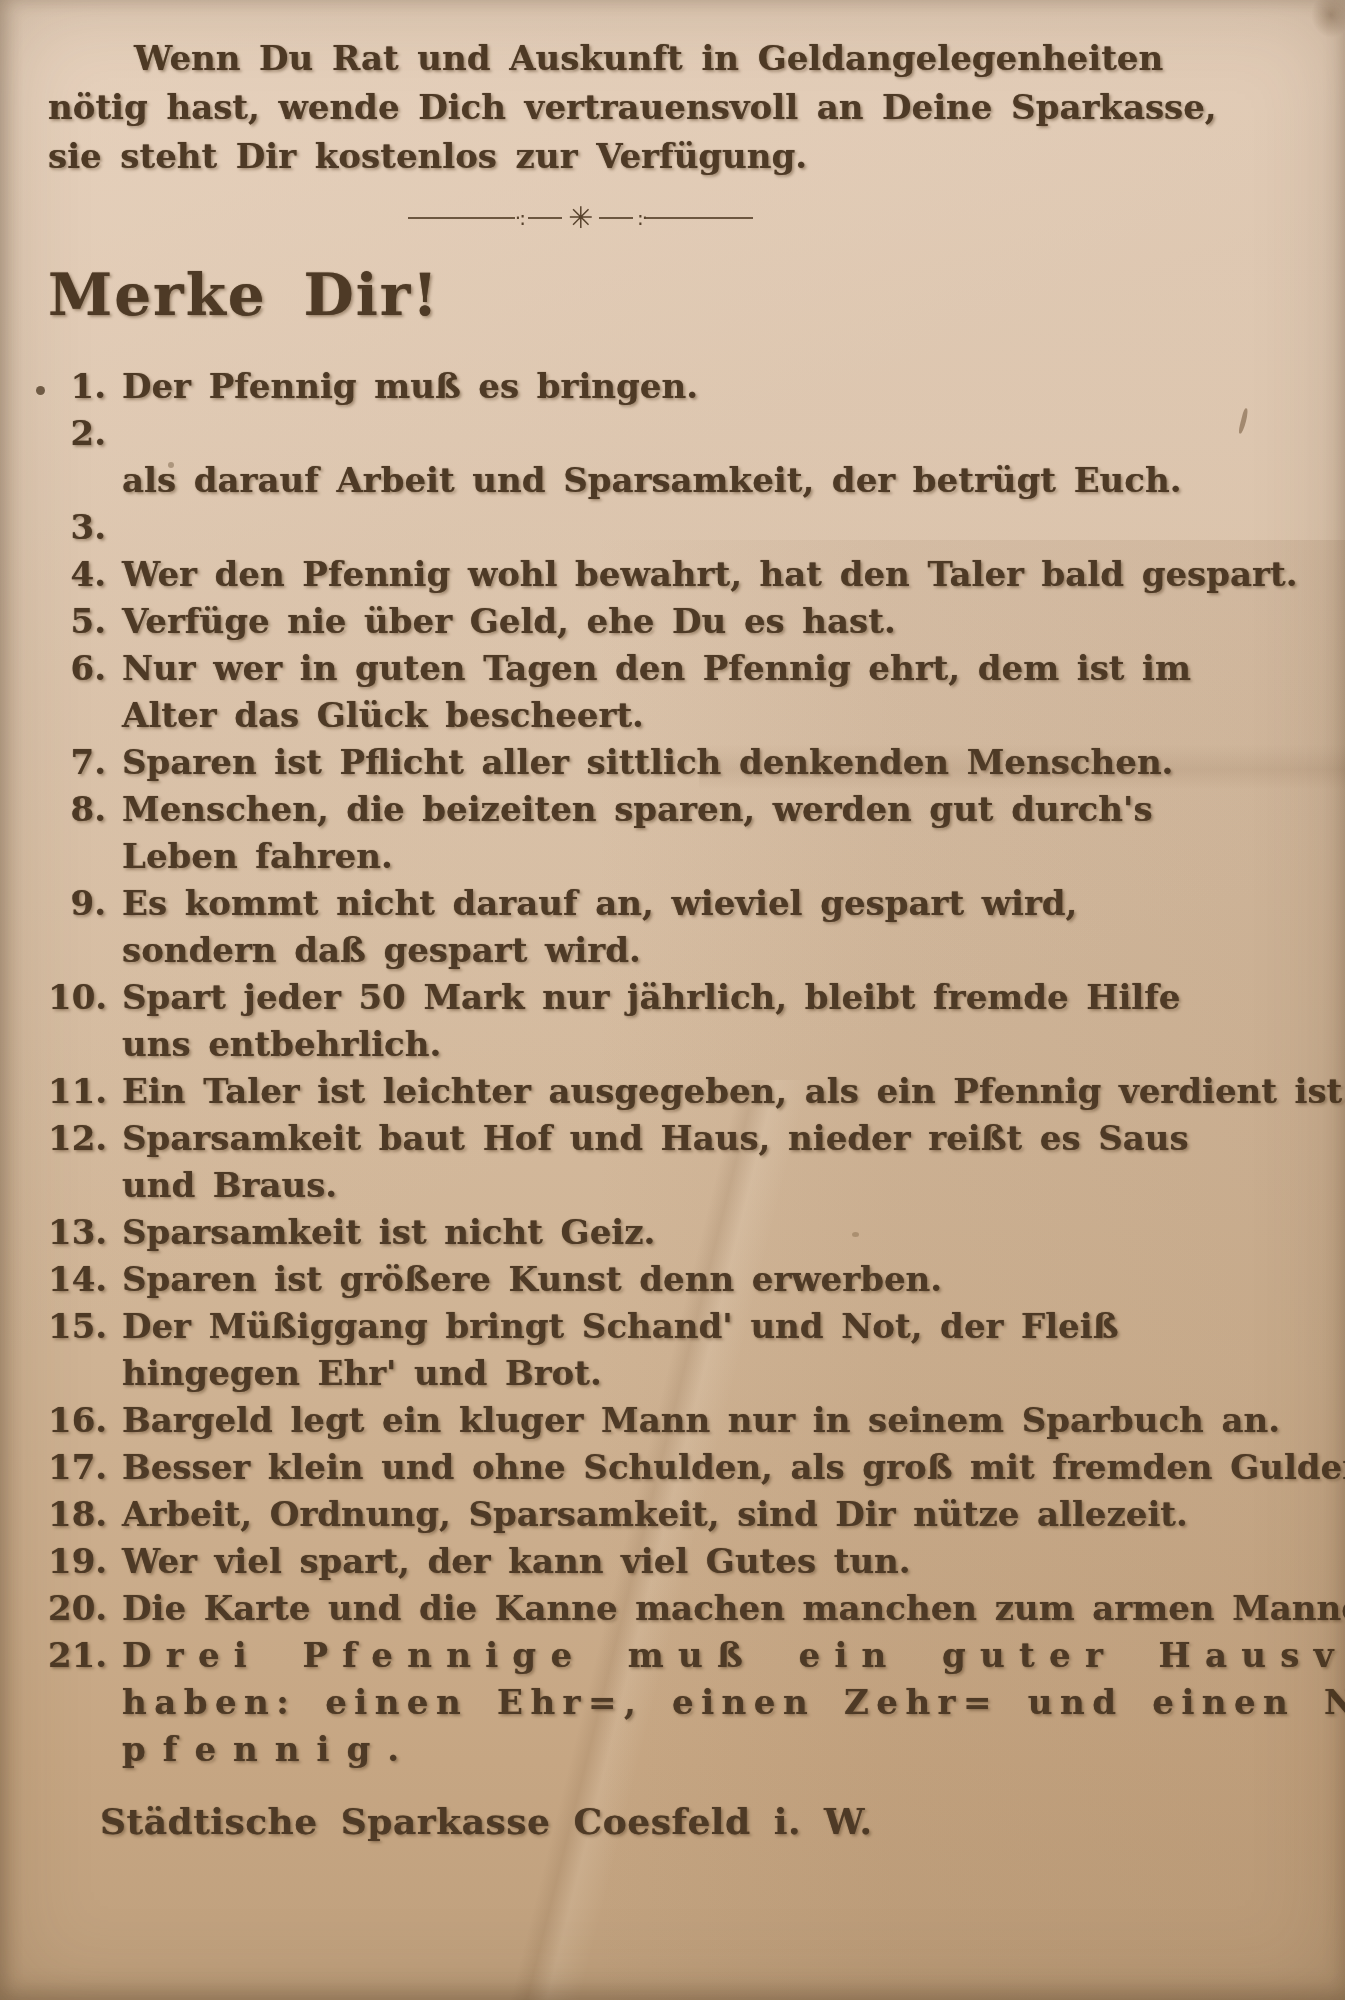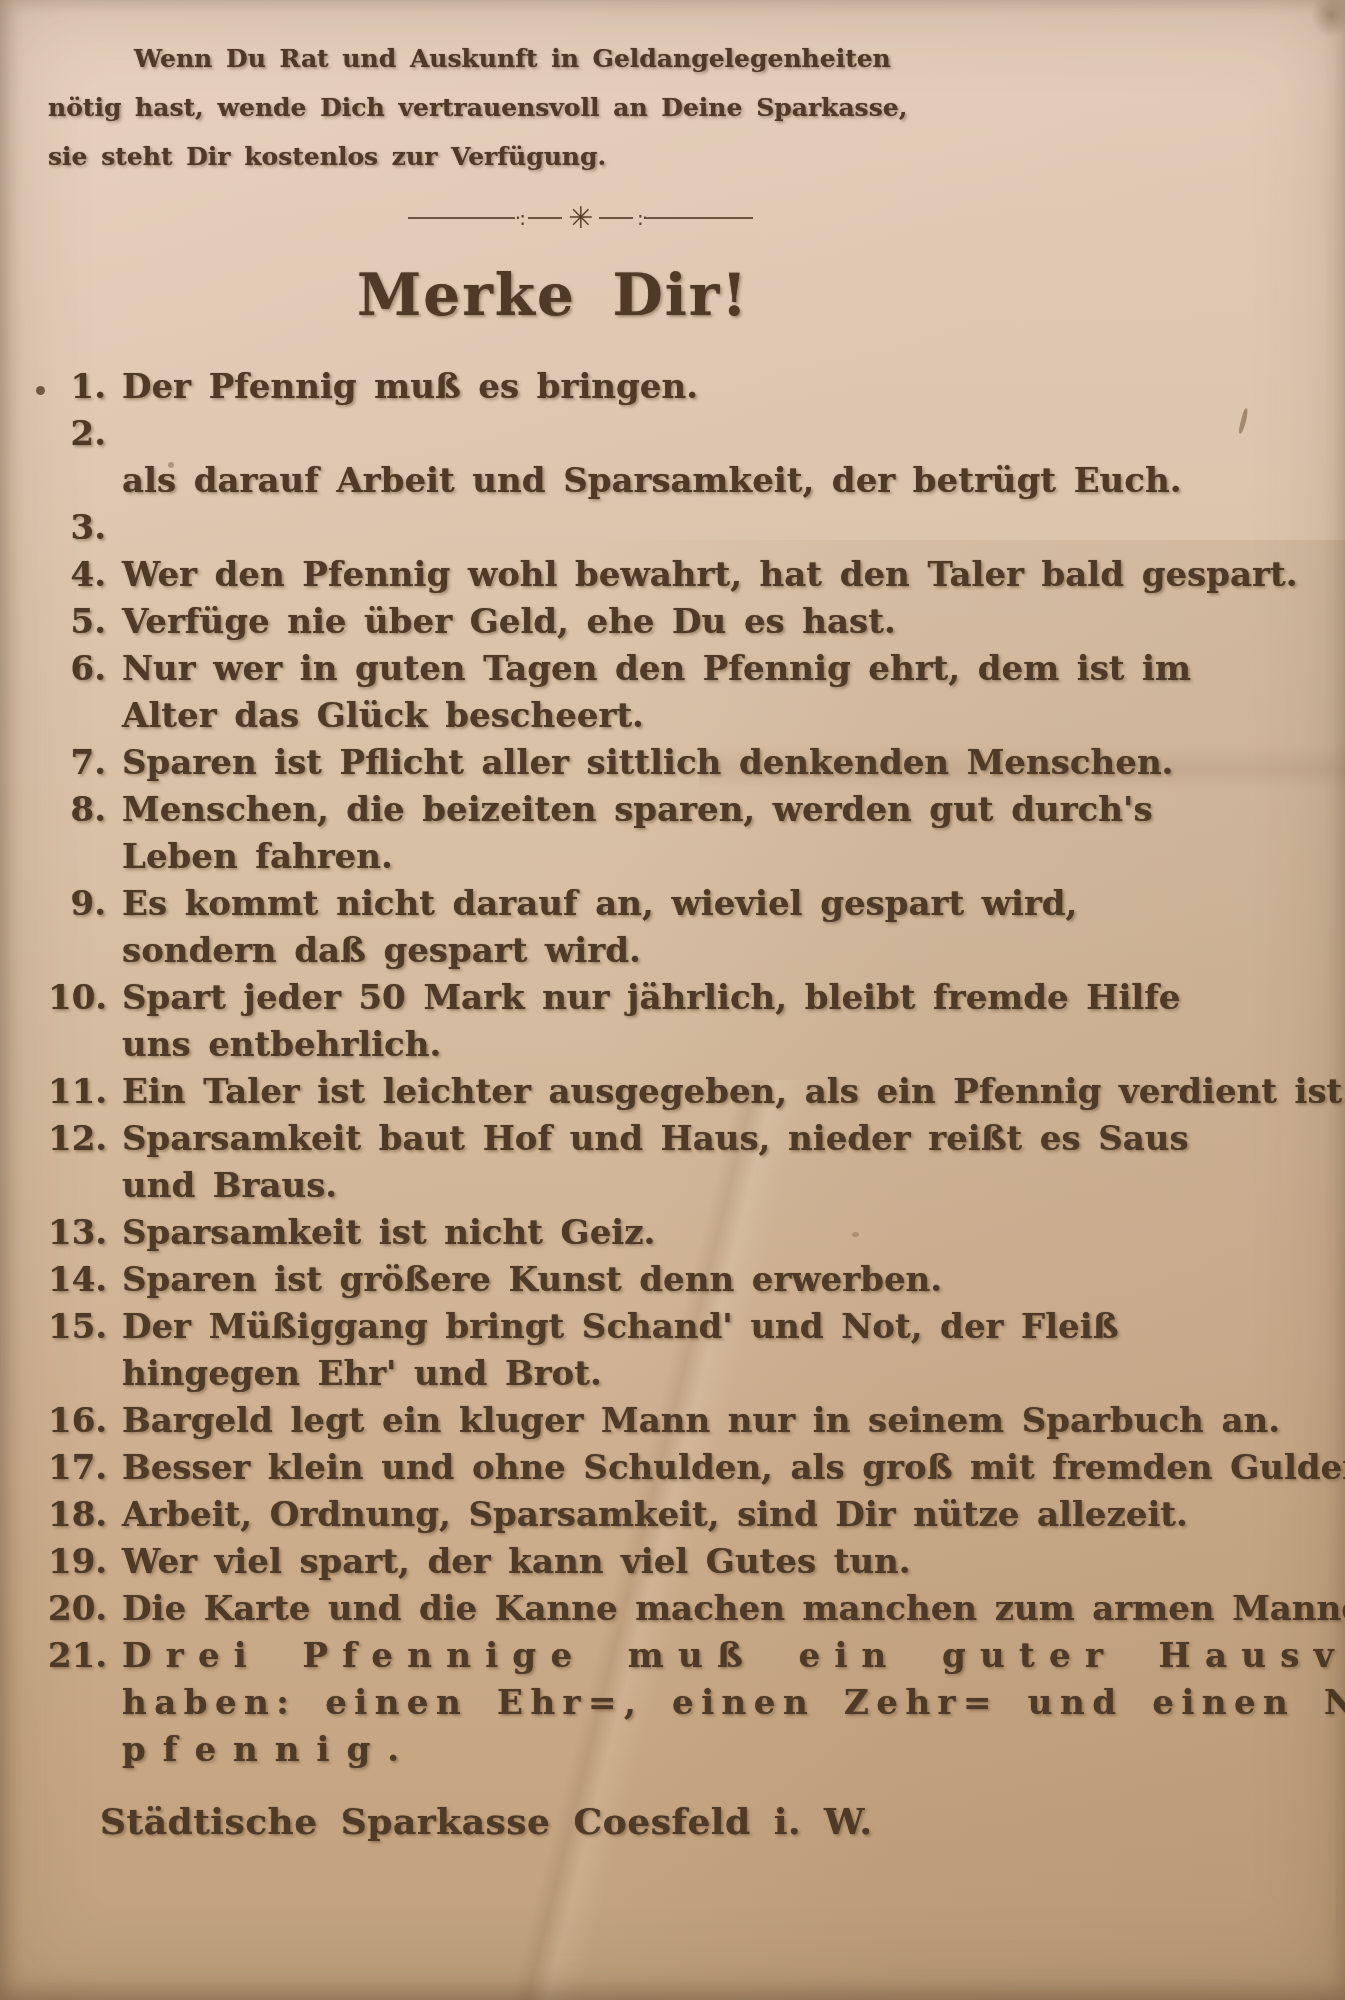--- a/index.html
+++ b/index.html
@@ -29,32 +29,32 @@
   .speck.s1{left:36px;top:386px;width:9px;height:9px;background:rgba(66,46,24,0.7);}
   .speck.s2{left:1241px;top:408px;width:5px;height:26px;border-radius:40% 60% 60% 40%;
     background:rgba(90,62,34,0.45);transform:rotate(14deg);}
   .speck.s3{left:168px;top:462px;width:6px;height:6px;background:rgba(80,56,30,0.35);}
   .speck.s4{left:852px;top:1232px;width:7px;height:5px;background:rgba(96,68,38,0.3);}
 
   
   .content{position:absolute;left:48px;right:42px;top:34px;color:#4e3a26;}
   .ink{color:#4e3a26;text-shadow:2px 2px 3px rgba(96,70,44,0.45), 0 0 1px rgba(66,46,24,0.6);}
 
-  .intro{font-size:25px;line-height:49px;font-weight:bold;word-spacing:0.20em;}
+  .intro{font-size:34px;line-height:49px;font-weight:bold;word-spacing:0.20em;}
   .intro .iline{white-space:nowrap;}
   .intro .iline.first{padding-left:86px;}
 
   .divider{width:345px;margin:24px 0 0 360px;display:flex;align-items:center;
     color:#57422c;font-family:"DejaVu Sans",sans-serif;font-size:24px;}
   .divider .line{flex:1;height:0;border-top:2px solid rgba(87,66,44,0.85);}
   .divider .dash{width:34px;height:0;border-top:2px solid rgba(87,66,44,0.85);margin:0 4px;}
   .divider .orn{font-size:20px;letter-spacing:-2px;line-height:20px;}
   .divider .center-glyph{font-size:30px;line-height:26px;margin:0 2px;}
 
-  .title{margin-top:30px;width:1010px;text-align:center;
+  .title{margin-top:30px;width:1010px;text-align:left;
     font-size:58px;font-weight:bold;letter-spacing:2px;word-spacing:0.25em;}
 
   .maxims{margin-top:34px;font-size:34px;line-height:47px;font-weight:bold;word-spacing:0.17em;}
   .mline{display:flex;white-space:nowrap;}
   .mline .num{flex:none;width:58px;text-align:right;margin-right:16px;}
   .mline.cont{padding-left:74px;}
   .sp1{letter-spacing:0.42em;word-spacing:0.45em;}
   .sp1l{letter-spacing:0.50em;word-spacing:0.45em;text-align:right;}
   .sp2{letter-spacing:0.22em;word-spacing:0.28em;}
 

